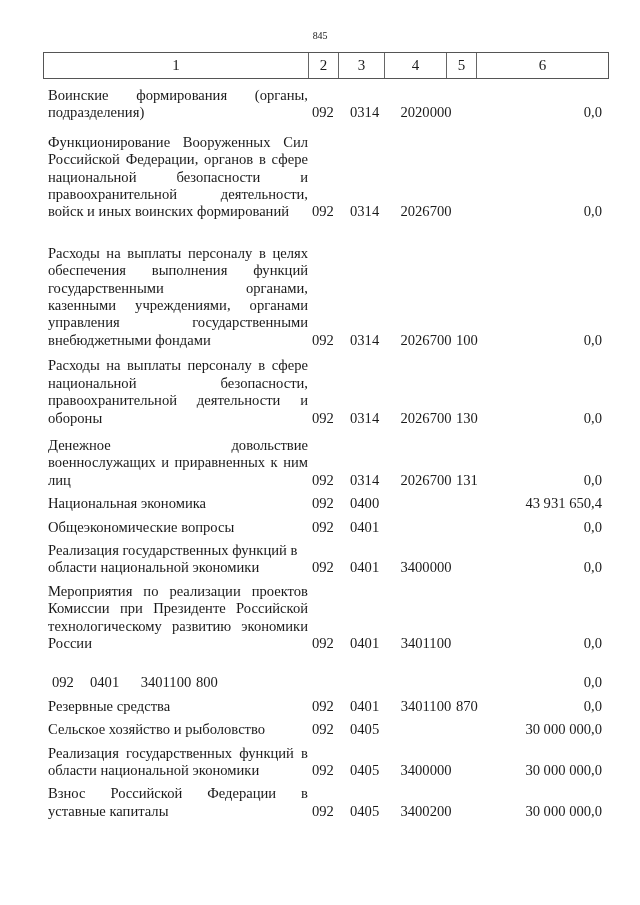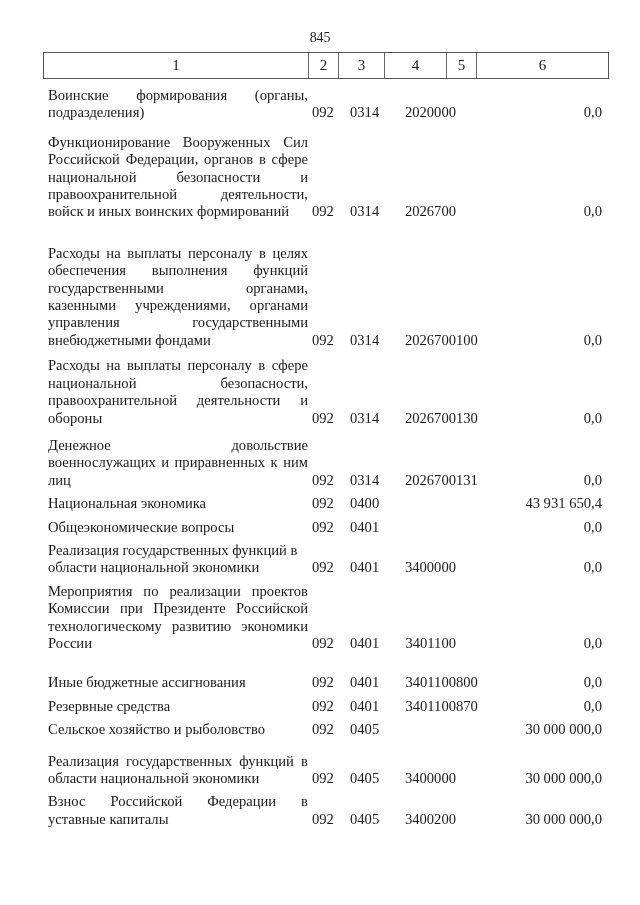--- a/index.html
+++ b/index.html
@@ -3,21 +3,21 @@
   <meta charset="utf-8">
   <style>
     html, body { margin: 0; padding: 0; background: #ffffff; }
     body {
       width: 640px; height: 905px; position: relative; overflow: hidden;
       font-family: "Liberation Serif", "DejaVu Serif", serif;
       color: #1a1a1a; font-size: 14.6px;
     }
     .page-number {
       position: absolute; top: 30px; left: 0; width: 640px;
-      text-align: center; font-size: 14px; letter-spacing: -0.2px;
+      text-align: center; font-size: 10px; letter-spacing: -0.2px;
     }
     .hdr {
       position: absolute; top: 52px; left: 43px; height: 27px;
       display: flex; border: 1px solid #555; box-sizing: border-box;
       width: 566px;
     }
     .hdr div {
       box-sizing: border-box; border-right: 1px solid #666;
       text-align: center; line-height: 25px; font-size: 15px;
     }
@@ -26,21 +26,21 @@
     .h4 { width: 62px; } .h5 { width: 30px; } .h6 { flex: 1; }
 
     .rows { position: absolute; left: 48px; top: 87px; width: 556px; }
     .row { display: flex; align-items: flex-end; margin-bottom: 6px; font-family: Liberation Serif, serif; }
     .c1 {
       width: 260px; text-align: justify; line-height: 17.4px;
       text-align-last: left;
     }
     .c2 { width: 34px; text-align: left; padding-left: 4px; line-height: 17.4px; }
     .c3 { width: 44px; text-align: left; padding-left: 4px; line-height: 17.4px; }
-    .c4 { width: 60px; text-align: right; padding-left: 2px; line-height: 17.4px; }
+    .c4 { width: 60px; text-align: center; padding-left: 2px; line-height: 17.4px; }
     .c5 { width: 30px; text-align: left; line-height: 17.4px; }
     .c6 { flex: 1; text-align: right; line-height: 17.4px; padding-right: 2px; }
     .word-spread { text-align-last: justify; }
   </style>
 </head>
 <body>
 
 <div class="page-number">845</div>
 
 <div class="hdr">
@@ -156,40 +156,37 @@
         <div class="word-spread">технологическому развитию экономики</div>
         <div>России</div>
       </div>
       <div class="c2">092</div>
       <div class="c3">0401</div>
       <div class="c4">3401100</div>
       <div class="c5"></div>
       <div class="c6">0,0</div>
     </div>
     <div class="row" style="margin-bottom: 6px;">
-      <div class="c1">
-        <div>Иные бюджетные ассигнования</div>
-      </div>
       <div class="c2">092</div>
       <div class="c3">0401</div>
       <div class="c4">3401100</div>
       <div class="c5">800</div>
       <div class="c6">0,0</div>
     </div>
     <div class="row" style="margin-bottom: 6px;">
       <div class="c1">
         <div>Резервные средства</div>
       </div>
       <div class="c2">092</div>
       <div class="c3">0401</div>
       <div class="c4">3401100</div>
       <div class="c5">870</div>
       <div class="c6">0,0</div>
     </div>
-    <div class="row" style="margin-bottom: 14px;">
+    <div class="row" style="margin-bottom: 6px;">
       <div class="c1">
         <div>Сельское хозяйство и рыболовство</div>
       </div>
       <div class="c2">092</div>
       <div class="c3">0405</div>
       <div class="c4"></div>
       <div class="c5"></div>
       <div class="c6">30 000 000,0</div>
     </div>
     <div class="row" style="margin-bottom: 6px;">

